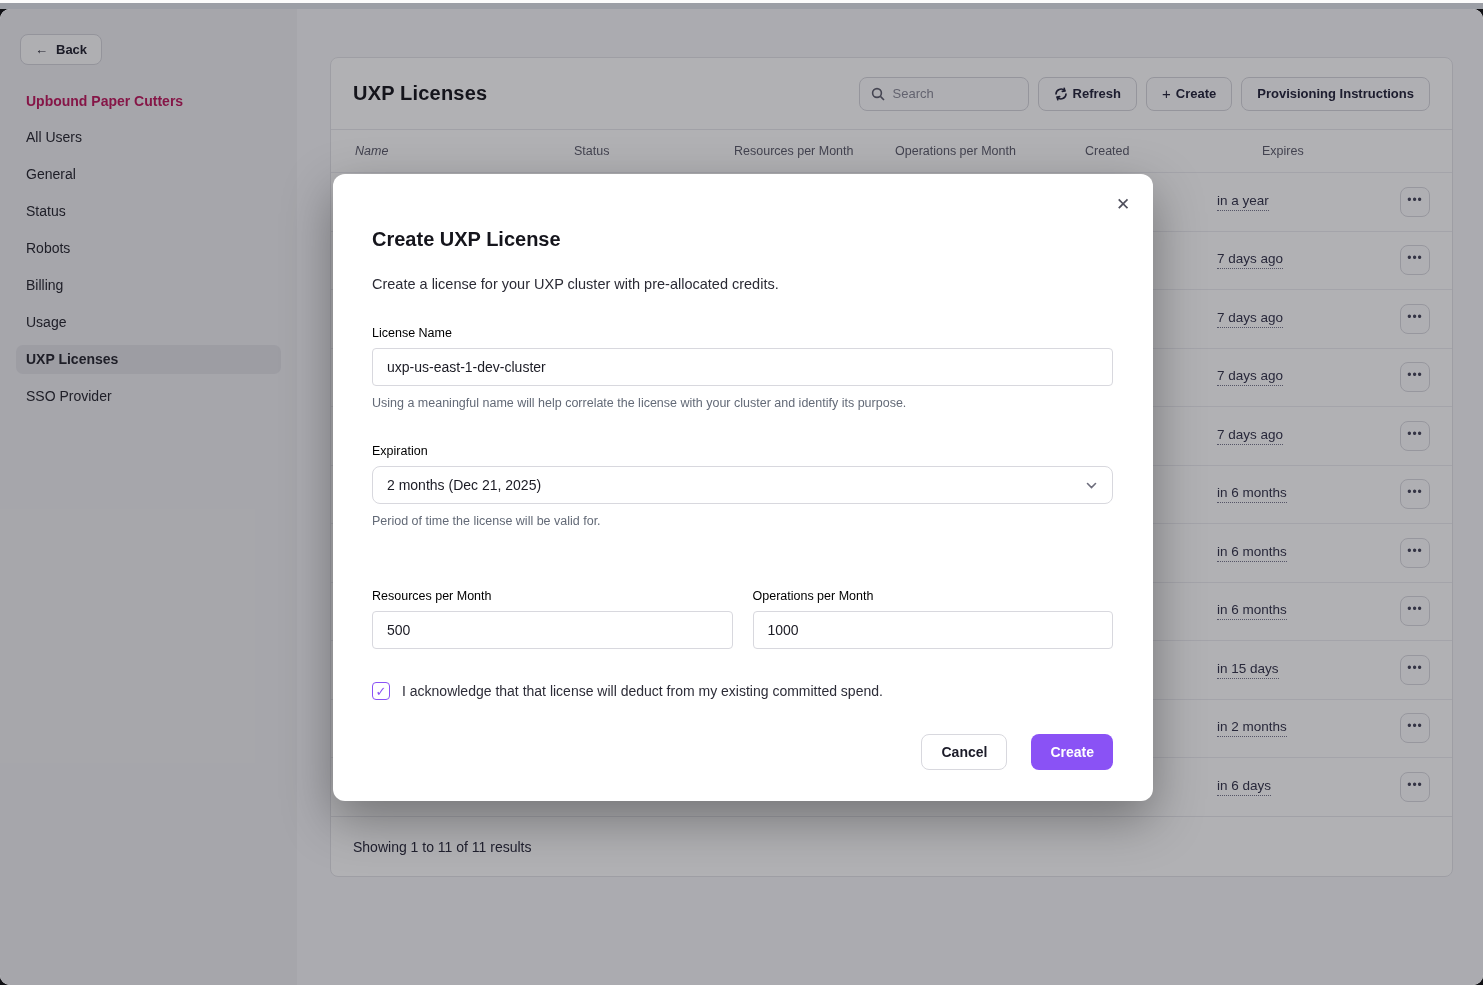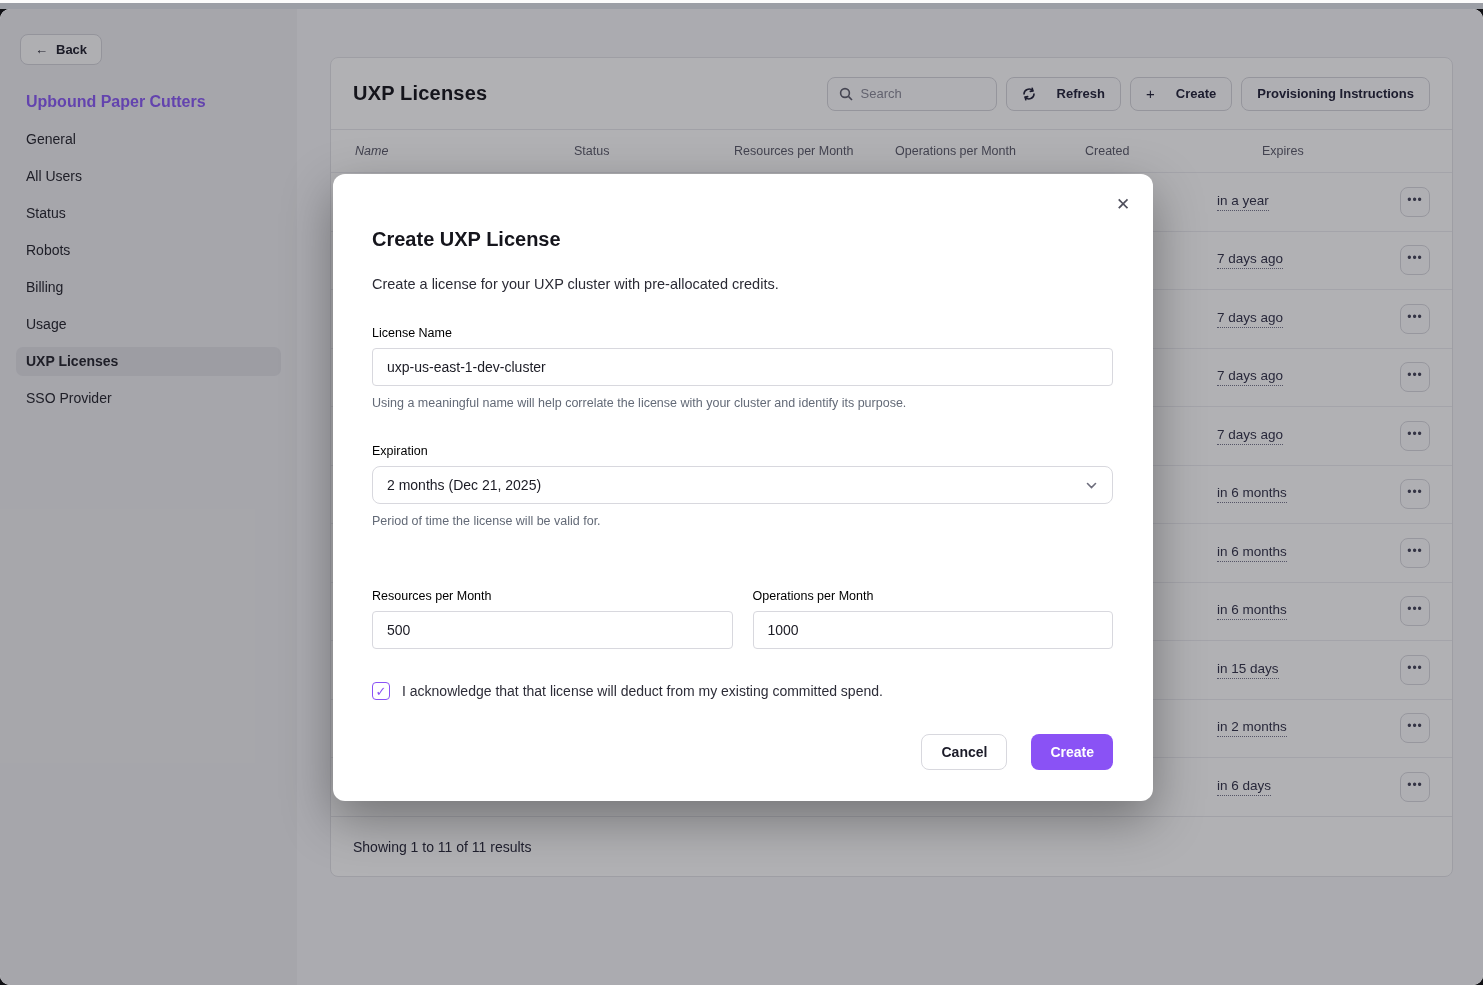--- a/index.html
+++ b/index.html
@@ -11,40 +11,40 @@
 
   .page { position:absolute; top:9px; left:0; width:1483px; height:976px;
     background:#f4f4f7; border-radius:10px; overflow:hidden; }
 
   
   .sidebar { position:absolute; left:0; top:0; width:297px; height:100%;
     background:#efeff2; padding:16px 16px 0 16px; }
   .back-btn { display:inline-flex; align-items:center; gap:8px; height:31px; padding:0 14px;
     margin:9px 0 0 4px; background:#fcfcfd; border:1px solid #d4d4da; border-radius:8px;
     font-size:13px; font-weight:700; color:#21212e; cursor:pointer; }
-  .org-name { margin:28px 0 0 10px; font-size:16px; font-weight:700; color:#8b5cf6; }
+  .org-name { margin:28px 0 0 10px; font-size:14px; font-weight:700; color:#be185d; }
   .side-items { margin-top:10px; }
   .side-item { height:37px; line-height:29px; padding:4px 0; font-size:14px; font-weight:500;
     color:#26262f; cursor:pointer; }
   .side-item span { display:block; height:29px; line-height:29px; padding:0 10px; border-radius:7px; }
   .side-item.active span { background:#e1e1e6; font-weight:700; }
 
   
   .main { position:absolute; left:297px; top:0; right:0; bottom:0; background:#f7f7f9; }
   .card { position:absolute; left:33px; top:48px; width:1123px; height:820px;
     background:#ffffff; border:1px solid #e3e3e8; border-radius:8px; overflow:hidden; }
   .card-header { height:71px; display:flex; align-items:center; padding:0 22px; }
   .card-title { font-size:20px; font-weight:700; color:#15151c; letter-spacing:.2px; }
   .header-controls { margin-left:auto; display:flex; align-items:center; gap:9px; }
   .search-box { display:flex; align-items:center; gap:8px; width:170px; height:34px;
     border:1px solid #d6d6dc; border-radius:8px; background:#fdfdfe; padding:0 11px; }
   .search-box input { border:none; outline:none; background:transparent; width:100%;
     font-size:13px; color:#24242e; font-family:inherit; }
   .search-box input::placeholder { color:#8a8a98; }
-  .hbtn { display:inline-flex; align-items:center; gap:21px; height:34px; padding:0 15px;
+  .hbtn { display:inline-flex; align-items:center; gap:5px; height:34px; padding:0 15px;
     background:#fdfdfe; border:1px solid #d6d6dc; border-radius:8px;
     font-size:13px; font-weight:700; color:#23233a; cursor:pointer; font-family:inherit; }
   .icon-svg { flex:0 0 auto; display:block; }
 
   .table-colheader { position:relative; height:43px; border-top:1px solid #e8e8ec; }
   .colcell { position:absolute; top:0; height:43px; line-height:43px; font-size:12.5px;
     color:#5c5c6b; white-space:nowrap; }
 
   .table-body {}
   .trow { position:relative; height:58.5px; border-top:1px solid #ececf0;
@@ -101,25 +101,25 @@
 <div class="page">
 
   <div class="sidebar">
     <button class="back-btn">
       <span>←</span>
         <span>Back</span>
     </button>
     <div class="org-name">Upbound Paper Cutters</div>
     <div class="side-items">
   <div class="side-item">
+          <span>All Users</span>
+        </div>
+
+  <div class="side-item">
           <span>General</span>
-        </div>
-
-  <div class="side-item">
-          <span>All Users</span>
         </div>
 
   <div class="side-item">
           <span>Status</span>
         </div>
 
   <div class="side-item">
           <span>Robots</span>
         </div>
 

